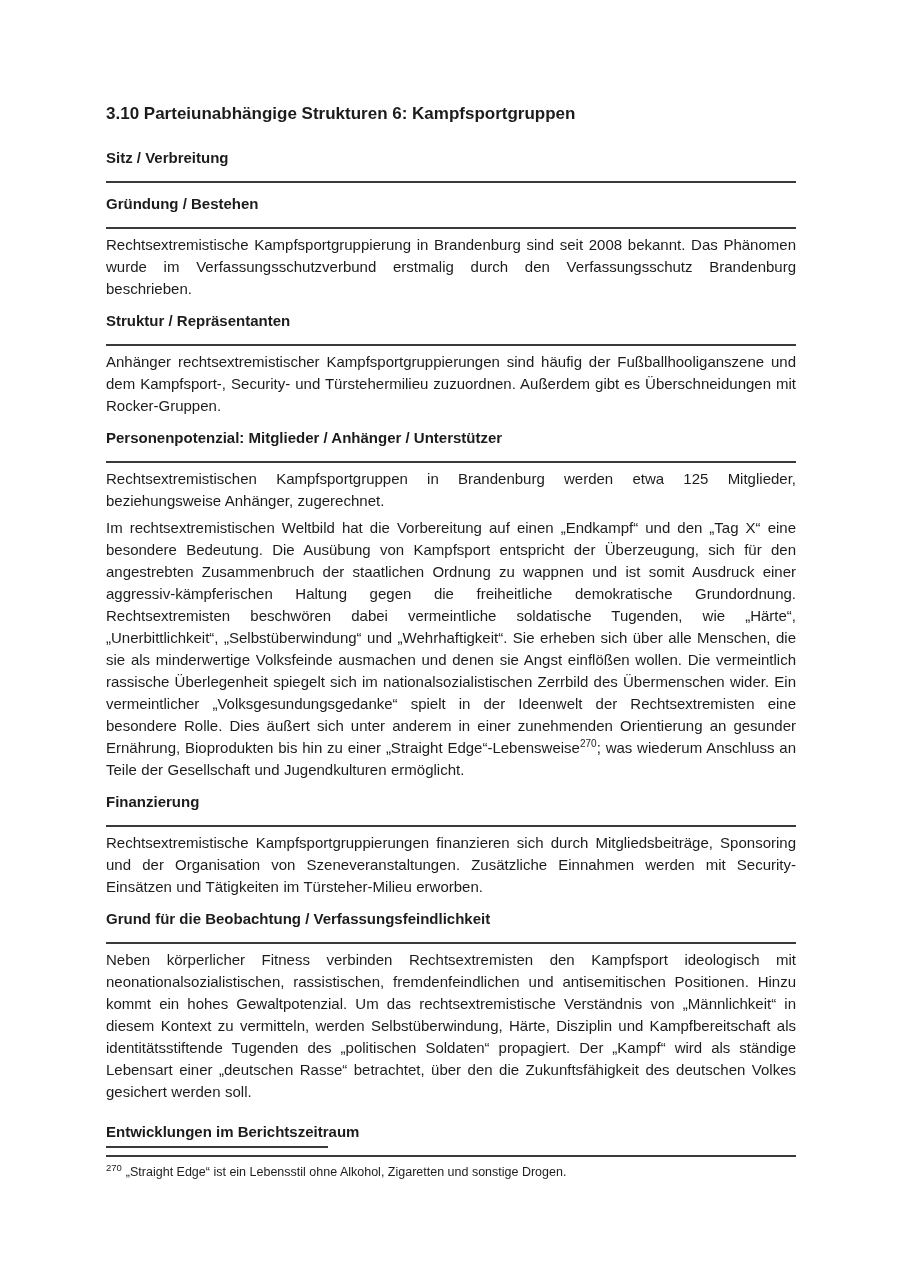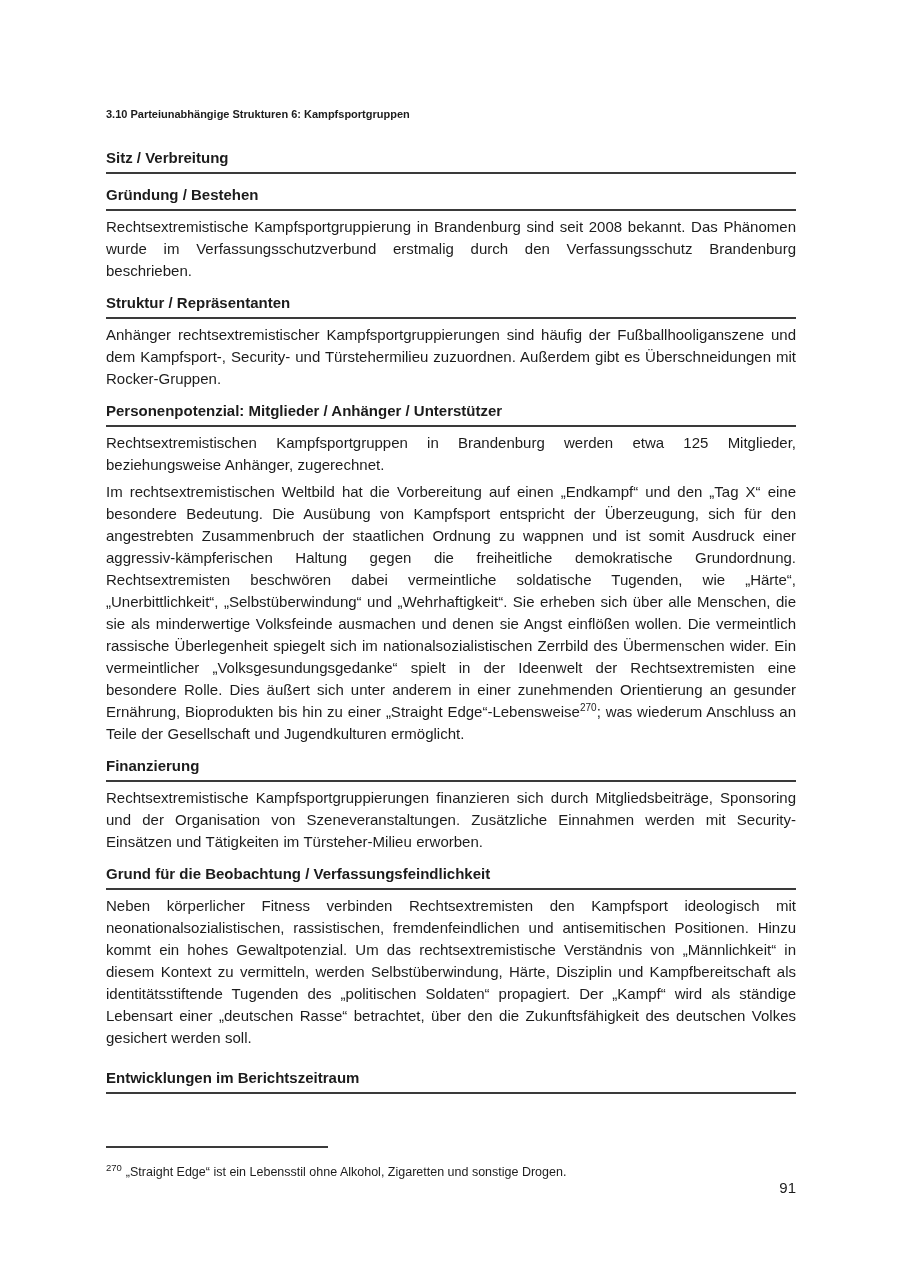--- a/index.html
+++ b/index.html
@@ -16,31 +16,31 @@
     color: #1c1c1c;
     overflow: hidden;
   }
   .content {
     position: absolute;
     left: 106px;
     top: 103px;
     width: 690px;
   }
   .doc-title {
-    font-size: 11px;
+    font-size: 17px;
     font-weight: bold;
     line-height: 22px;
     margin: 0 0 24px 0;
   }
   .sec-h {
     font-size: 15px;
     font-weight: bold;
     line-height: 18px;
     margin: 12px 0 0 0;
-    padding-bottom: 5px;
+    padding-bottom: 14px;
     border-bottom: 2px solid #3a3a3a;
   }
   .sec-h.tight {
     margin-top: 20px;
   }
   .sec-p {
     font-size: 15px;
     line-height: 22px;
     text-align: justify;
     margin: 5px 0 0 0;
@@ -111,14 +111,13 @@
 
     <h2 class="sec-h tight">Entwicklungen im Berichtszeitraum</h2>
 
   </div>
 
   <div class="footnote">
     <div class="fn-rule"></div>
     <div><span class="fn-sup">270</span><span>„Straight Edge“ ist ein Lebensstil ohne Alkohol, Zigaretten und sonstige Drogen.</span></div>
   </div>
 
-  <div class="page-number">91</div>
 </div>
 
 </body></html>

